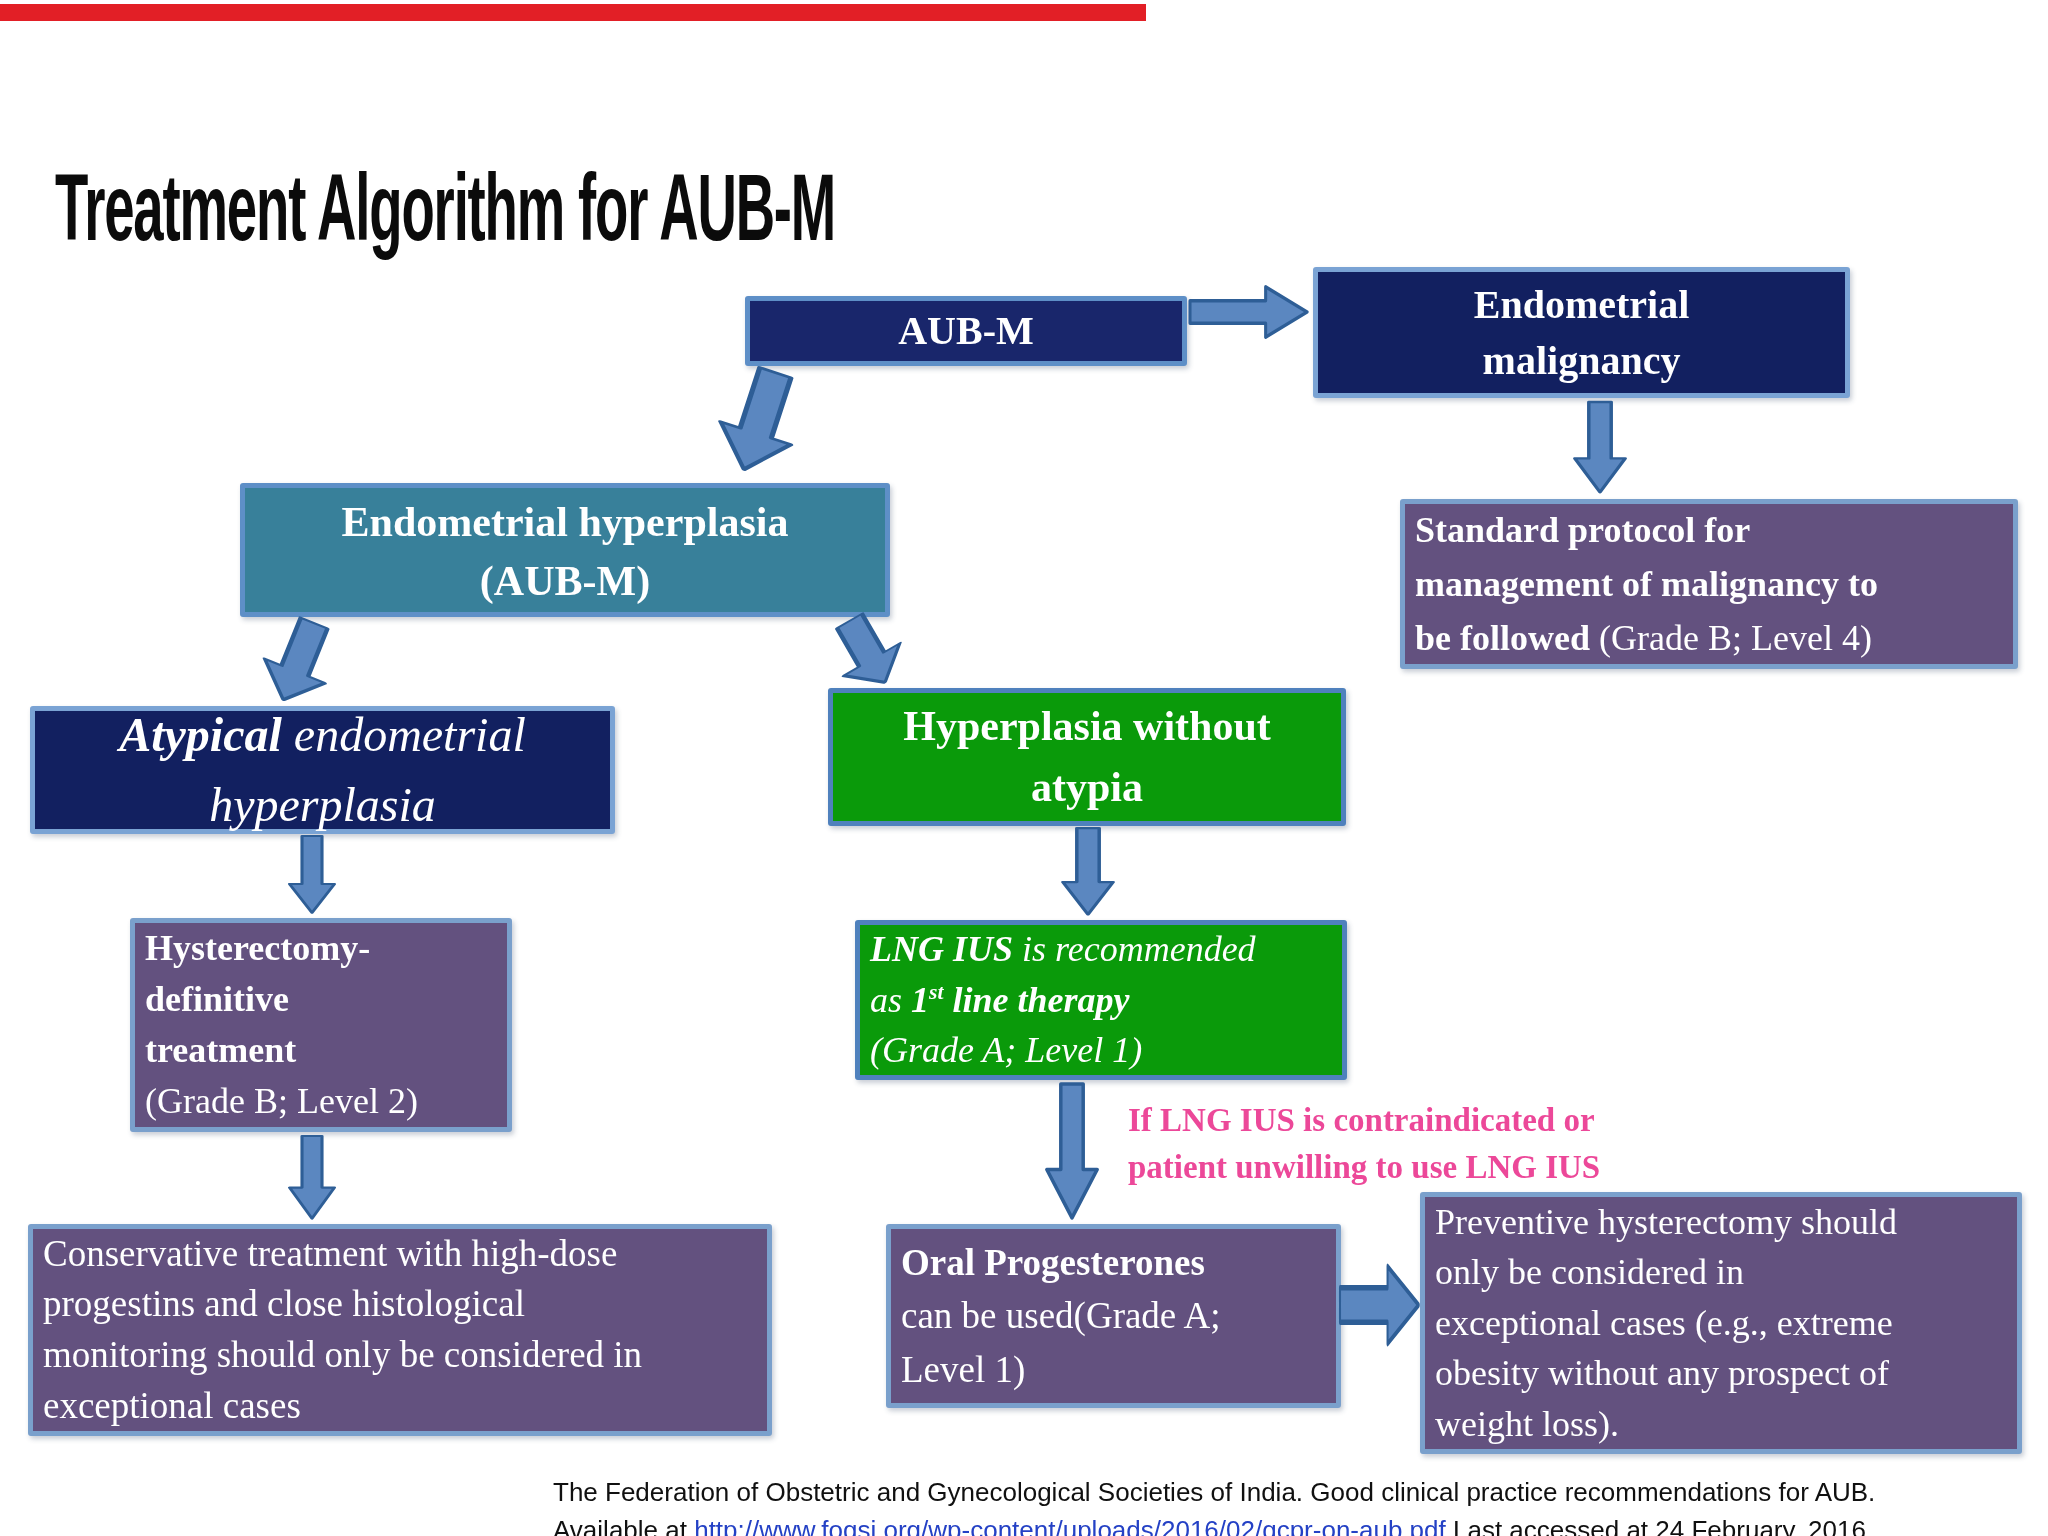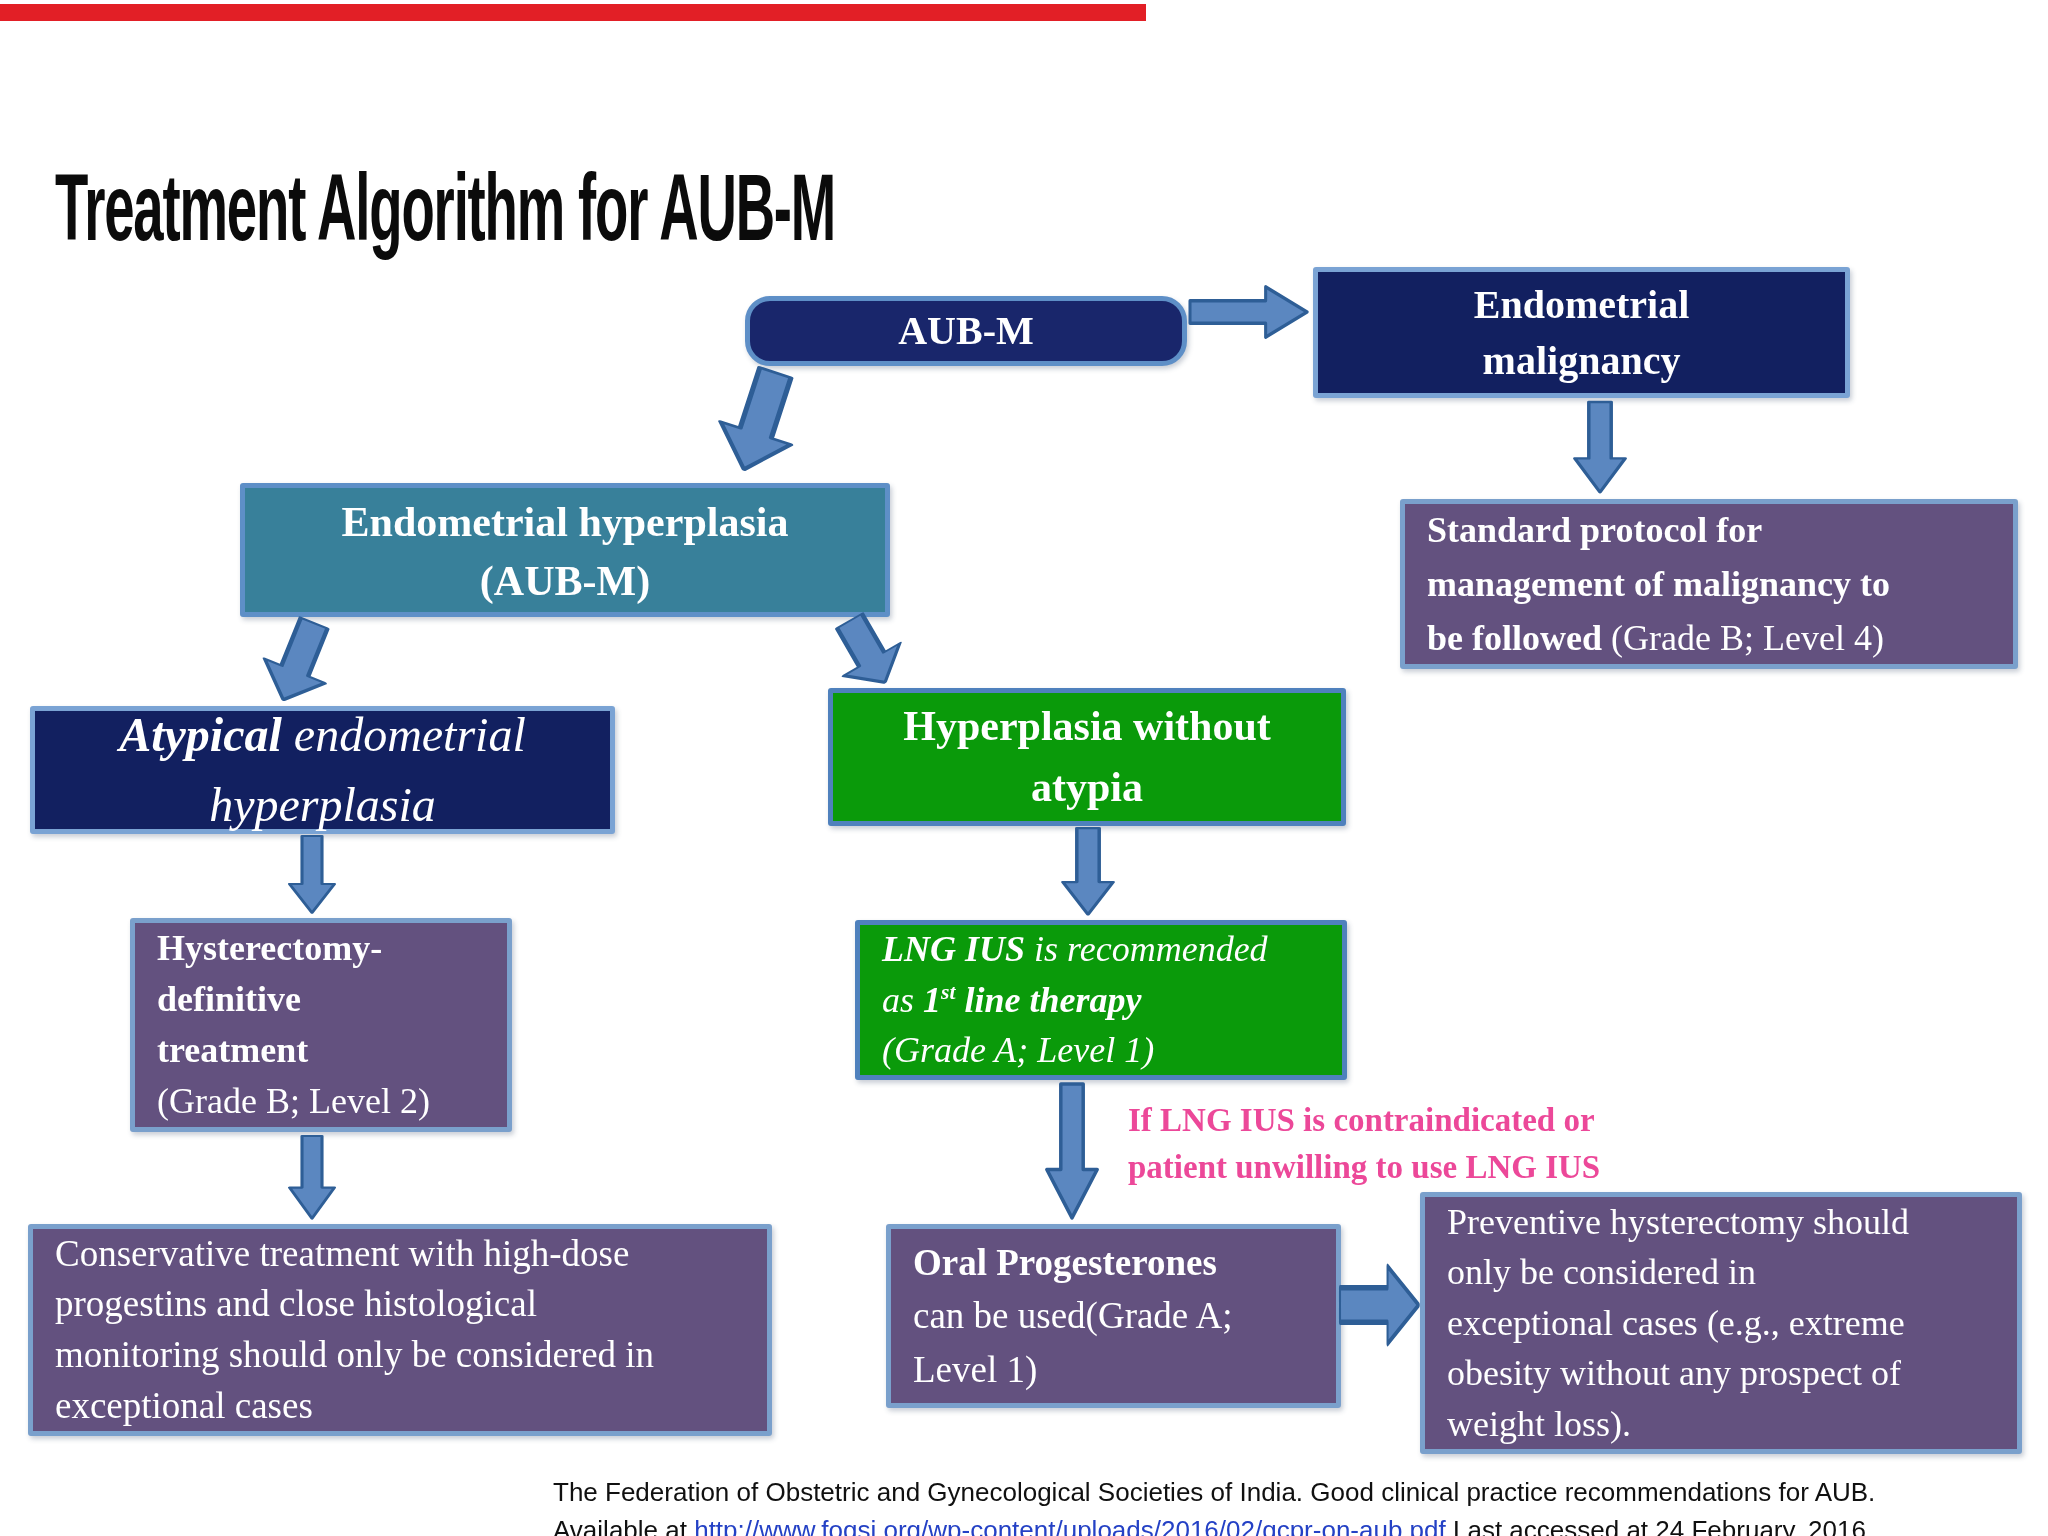--- a/index.html
+++ b/index.html
@@ -12,31 +12,31 @@
          font-size:94px;font-weight:800;letter-spacing:-2px;color:#0b0b0b;
          transform:scaleX(.58);transform-origin:left top;line-height:1.05;}
 
   
   .node{border:5px solid #5e8fc7;border-radius:3px;color:#ffffff;
         font-family:"Liberation Serif","DejaVu Serif",serif;
         display:flex;flex-direction:column;justify-content:center;
         box-shadow:2px 3px 5px rgba(40,60,90,.25);}
   .node .tline{width:100%;}
   .node.c{text-align:center;}
-  .node.l{text-align:left;padding-left:22px;padding-right:10px;}
+  .node.l{text-align:left;padding-left:10px;padding-right:10px;}
   .b{font-weight:700;}
   sup{font-size:60%;vertical-align:super;line-height:0;}
 
   .navy1{background:#19266b;}
   .navy2{background:#122060;border-color:#7aa3d4;}
   .teal {background:#38809a;}
   .green{background:#0a9a0a;border-color:#4f81bd;}
   .purple{background:#63517f;border-color:#7aa0cc;}
 
-  .pos-aubm{left:745px;top:296px;width:442px;height:70px;font-size:40px;line-height:1.2;border-radius:25px;}
+  .pos-aubm{left:745px;top:296px;width:442px;height:70px;font-size:40px;line-height:1.2;}
   .pos-em  {left:1313px;top:267px;width:537px;height:131px;font-size:40px;line-height:1.4;}
   .pos-eh  {left:240px;top:483px;width:650px;height:134px;font-size:42px;line-height:1.42;justify-content:flex-end;}
   .pos-std {left:1400px;top:499px;width:618px;height:170px;font-size:36px;line-height:1.5;}
   .pos-atyp{left:30px;top:706px;width:585px;height:128px;font-size:48px;line-height:1.45;font-style:italic;}
   .pos-hwa {left:828px;top:688px;width:518px;height:138px;font-size:42px;line-height:1.45;}
   .pos-hyst{left:130px;top:918px;width:382px;height:214px;font-size:36px;line-height:1.42;}
   .pos-lng {left:855px;top:920px;width:492px;height:160px;font-size:36px;line-height:1.4;font-style:italic;}
   .pos-cons{left:28px;top:1224px;width:744px;height:212px;font-size:37px;line-height:1.37;}
   .pos-oral{left:886px;top:1224px;width:455px;height:184px;font-size:37px;line-height:1.45;}
   .pos-prev{left:1420px;top:1192px;width:602px;height:262px;font-size:36px;line-height:1.4;}

